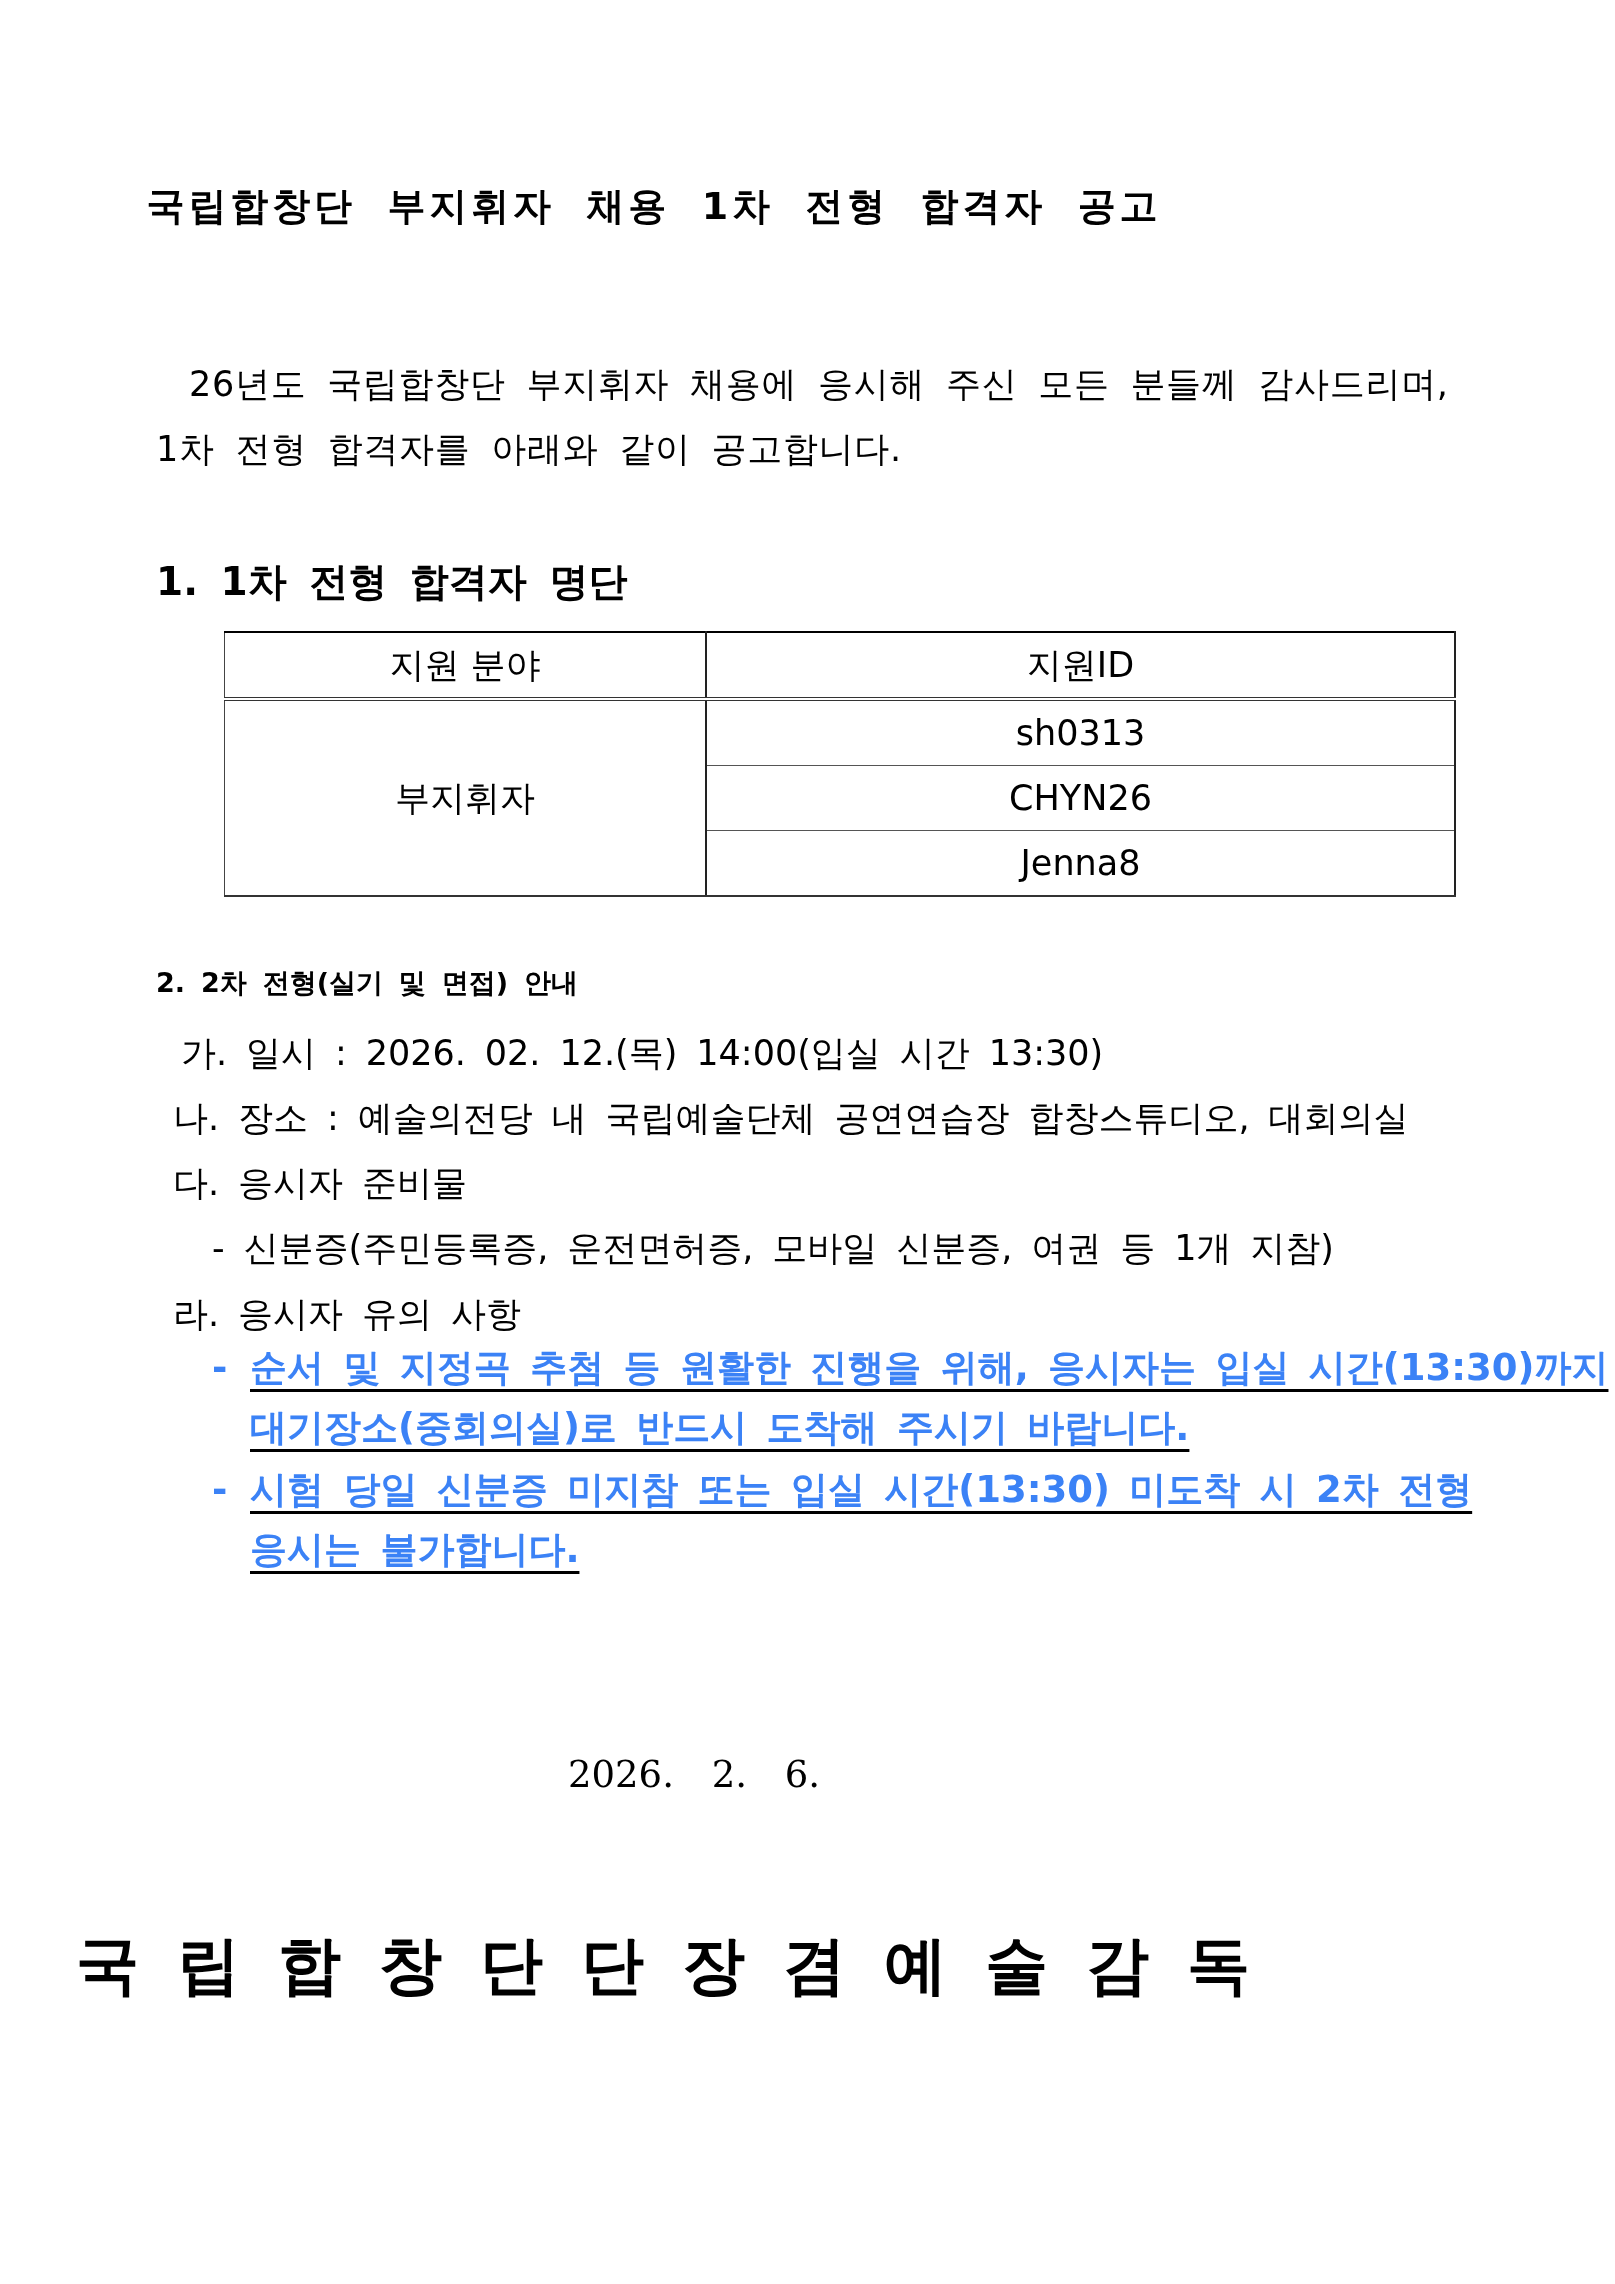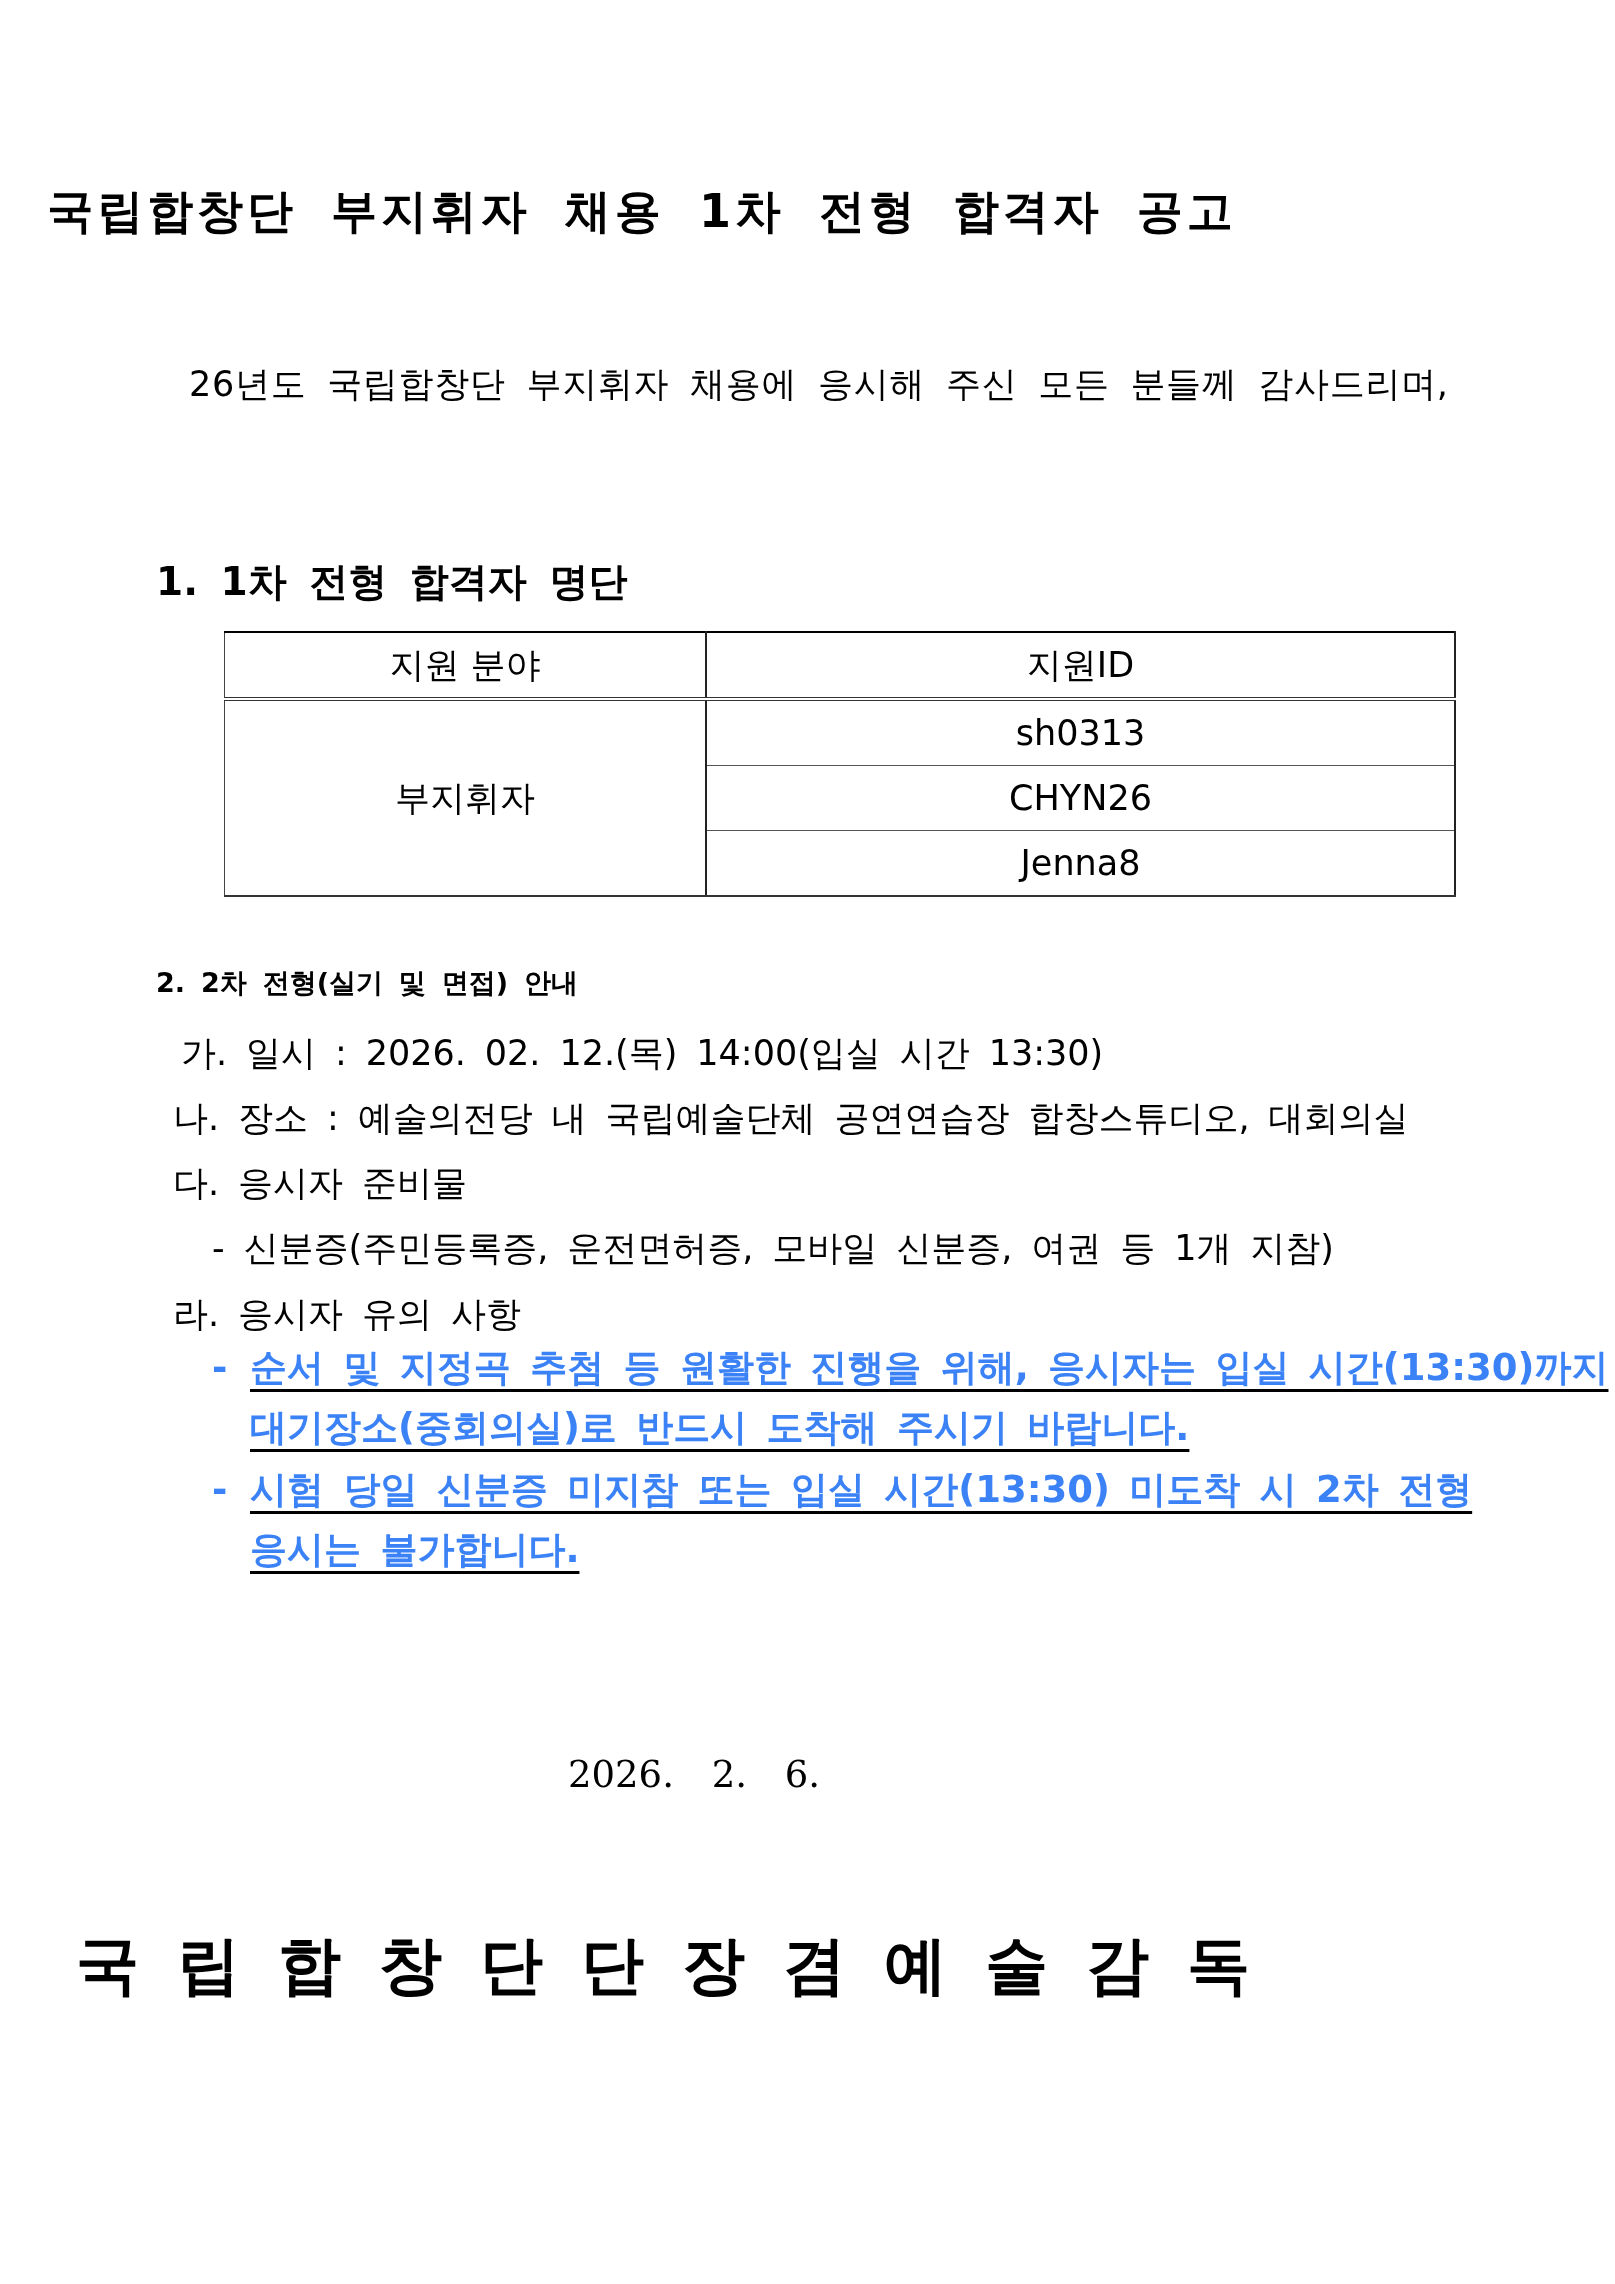--- a/index.html
+++ b/index.html
@@ -11,23 +11,23 @@
       width: 1616px;
       height: 2284px;
       position: relative;
       overflow: hidden;
       font-family: "DejaVu Sans", "Liberation Sans", sans-serif;
       color: #000000;
     }
     .abs { position: absolute; white-space: nowrap; }
 
     .title {
-      left: 0; width: 1284px; top: 181px;
+      left: 12px; width: 1284px; top: 181px;
       text-align: center;
-      font-size: 46px;
+      font-size: 38px;
       font-weight: bold;
       letter-spacing: 3.9px;
       word-spacing: 14.3px;
     }
 
     .intro {
       left: 156px; top: 352px;
       font-size: 35px;
       line-height: 65px;
       letter-spacing: 0.7px;
@@ -114,20 +114,21 @@
       letter-spacing: 38px;
     }
   </style>
 </head>
 <body>
 
 <div class="abs title">국립합창단 부지휘자 채용 1차 전형 합격자 공고</div>
 
 <div class="abs intro">
   <div class="l1">26년도 국립합창단 부지휘자 채용에 응시해 주신 모든 분들께 감사드리며,</div>
+  <div>1차 전형 합격자를 아래와 같이 공고합니다.</div>
 </div>
 
 <div class="abs h1">1. 1차 전형 합격자 명단</div>
 
 <table class="list">
   <tbody>
       <tr class="head">
     <th class="colA">지원 분야</th>
     <th>지원ID</th>
   </tr>

